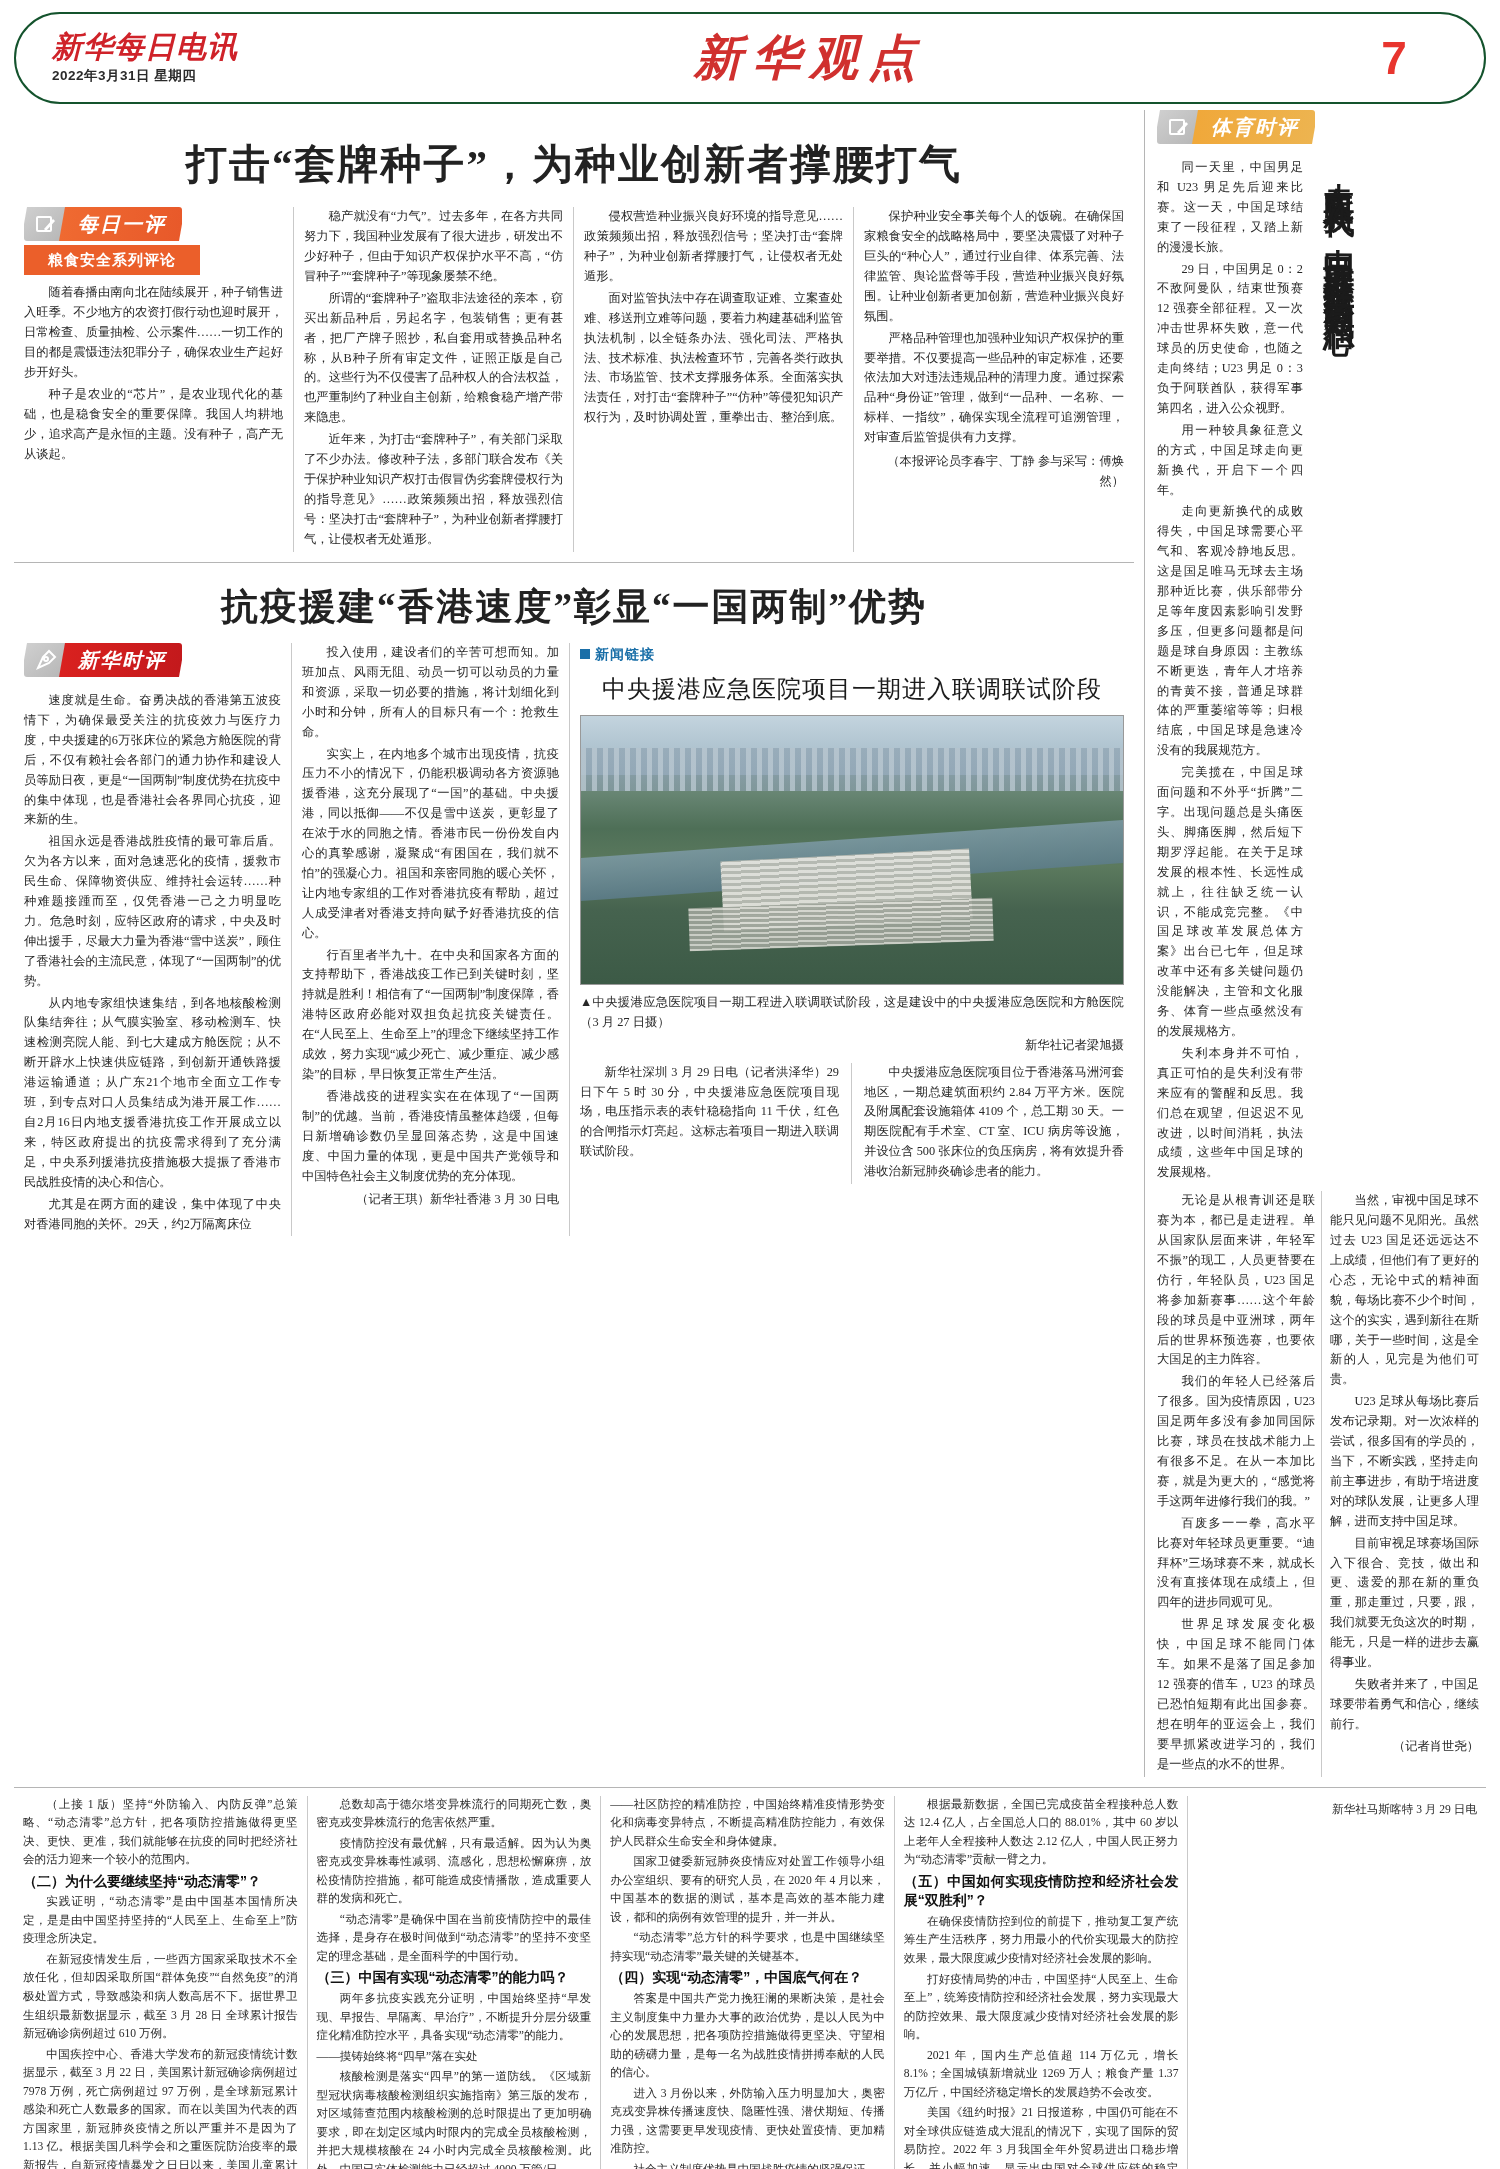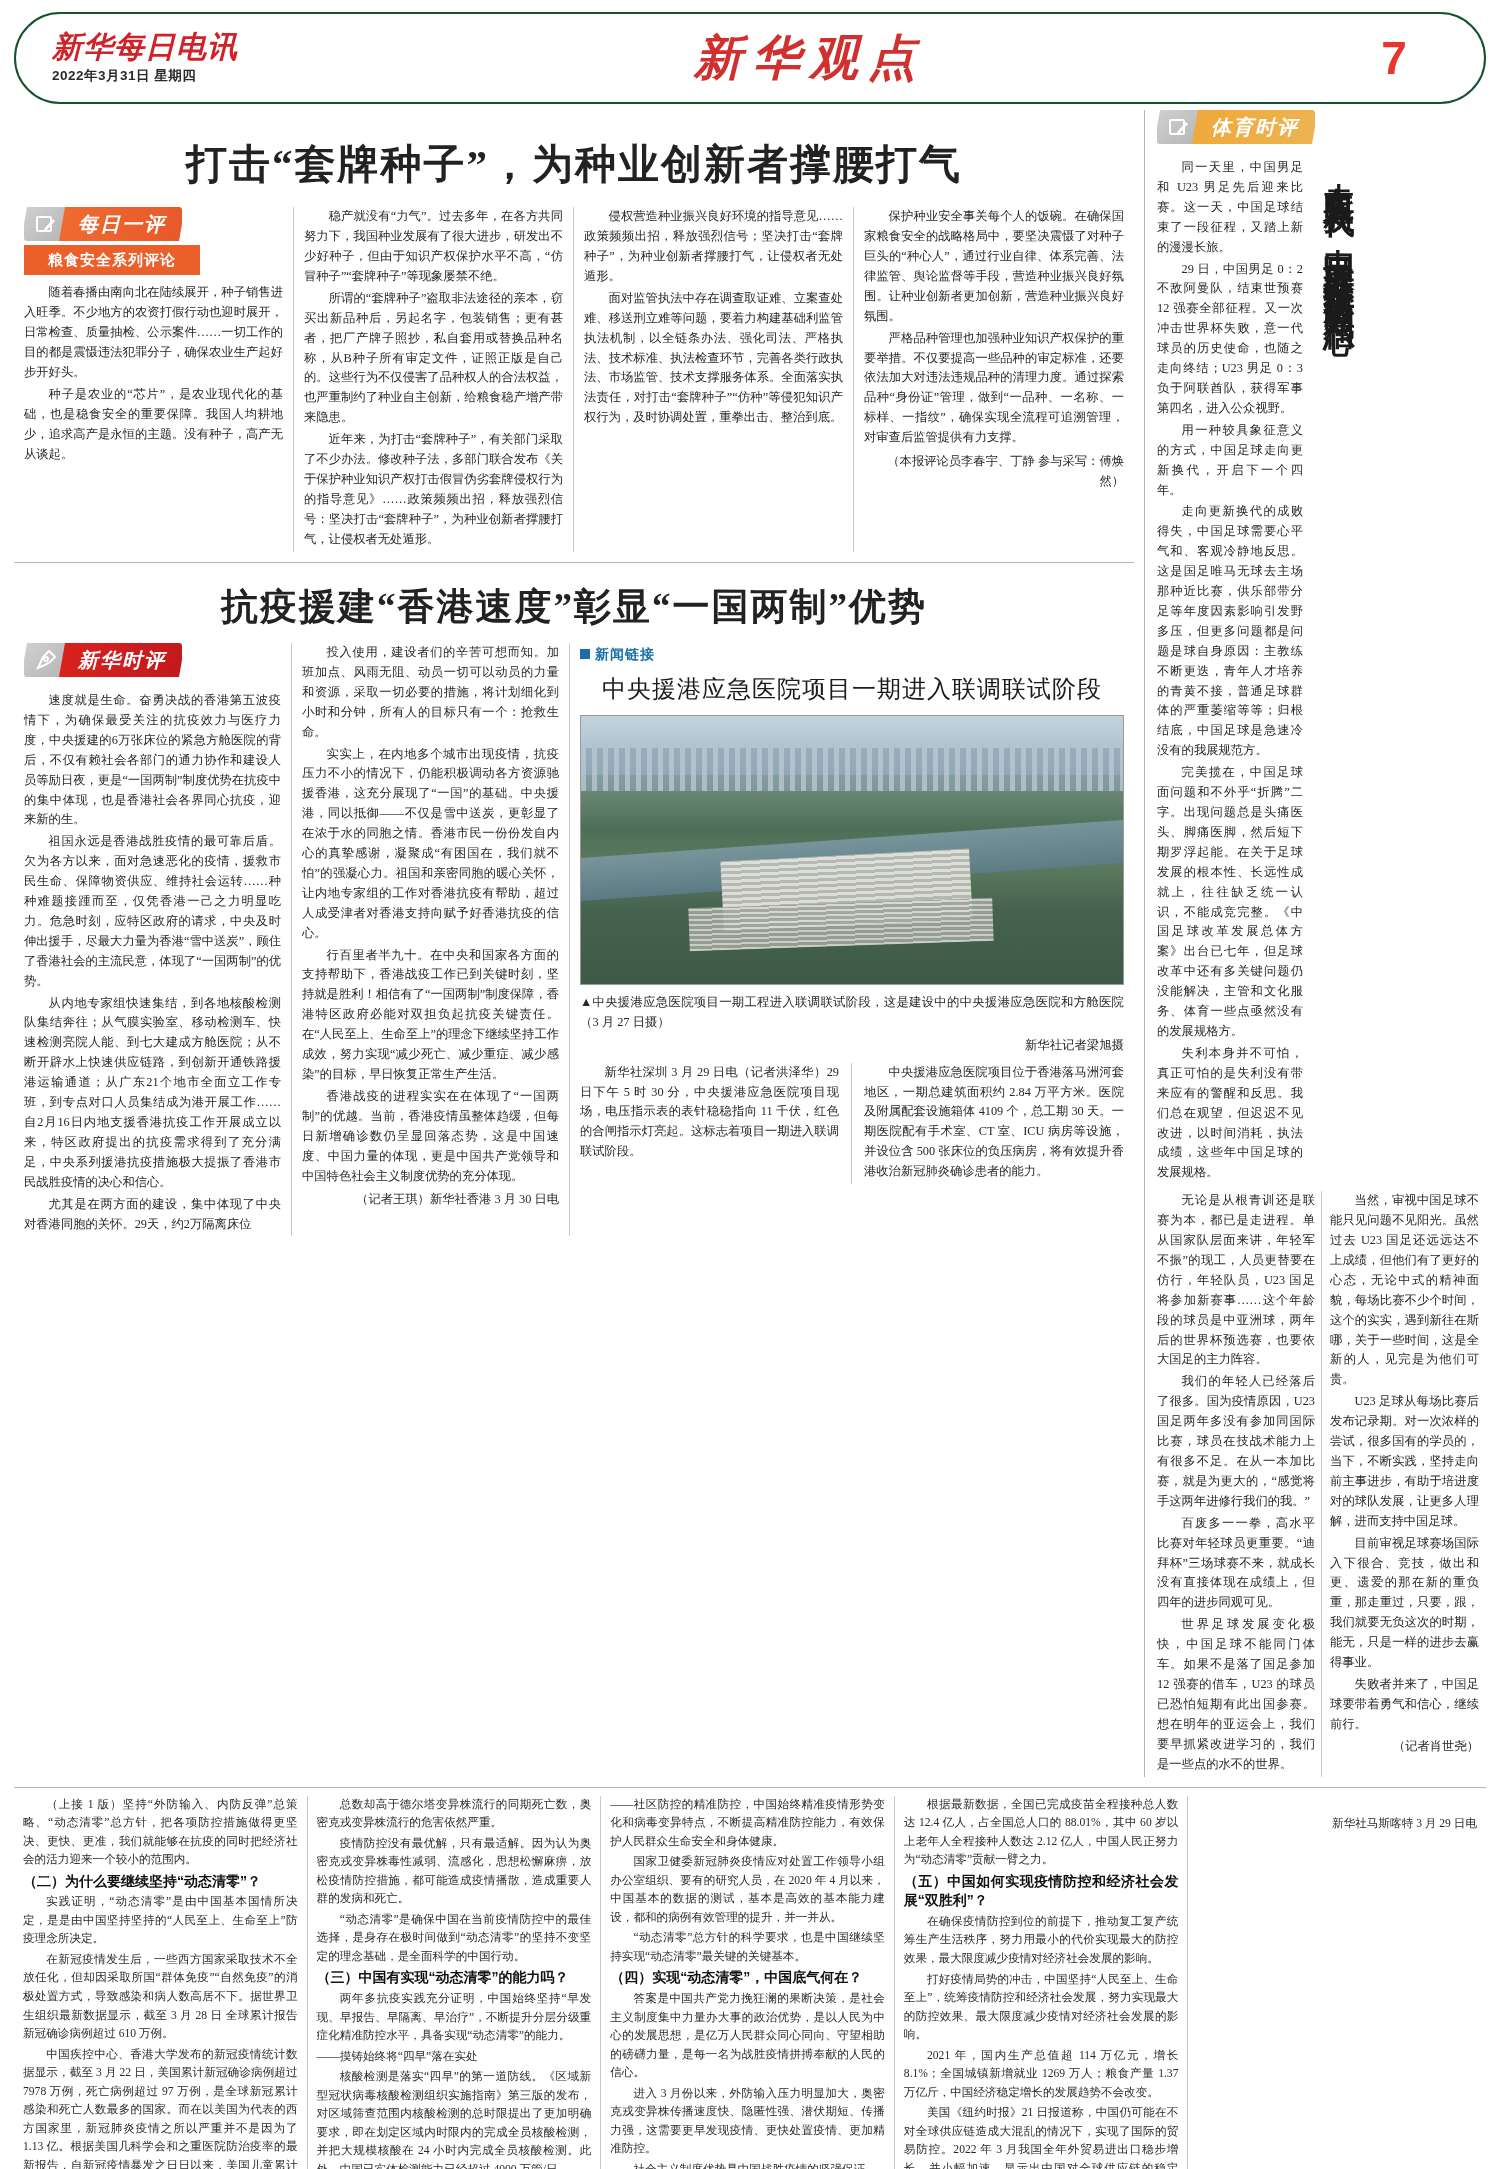--- a/index.html
+++ b/index.html
@@ -194,21 +194,21 @@
     display:flex;
   }
   .bcol {
     font-family:"Liberation Serif","DejaVu Serif",serif;
     font-size:11.6px; line-height:1.6; text-align:justify;
     color:#2a2a2a; padding:0 9px;
     border-right:1px solid #c9c9c9;
   }
   .bcol:last-child { border-right:none; }
   .bcol p { margin:0 0 2px 0; text-indent:2em; }
-  .bcol p.sig { text-align:right; text-indent:0; margin-top:19px; }
+  .bcol p.sig { text-align:right; text-indent:0; margin-top:5px; }
   .bcol p.noind { text-indent:0; }
   .bsec {
     font-family:Liberation Sans, sans-serif;
     font-weight:bold; font-size:14px; line-height:1.4;
     text-indent:0 !important; margin:7px 0 4px 0; color:#111;
   }
   .divider-rule { height:1px; background:#b5b5b5; margin:8px 14px 0 14px; }
 </style>
 </head>
 <body>
@@ -396,21 +396,21 @@
       <p>核酸检测是落实“四早”的第一道防线。《区域新型冠状病毒核酸检测组织实施指南》第三版的发布，对区域筛查范围内核酸检测的总时限提出了更加明确要求，即在划定区域内时限内的完成全员核酸检测，并把大规模核酸在 24 小时内完成全员核酸检测。此外，中国已实体检测能力已经超过 4000 万管/日。</p>
 
       <p></p>
     </div>
 
     <div class="bcol" style="width:296px">
       <p class="noind">——社区防控的精准防控，中国始终精准疫情形势变化和病毒变异特点，不断提高精准防控能力，有效保护人民群众生命安全和身体健康。</p>
       <p>国家卫健委新冠肺炎疫情应对处置工作领导小组办公室组织、要有的研究人员，在 2020 年 4 月以来，中国基本的数据的测试，基本是高效的基本能力建设，都和的病例有效管理的提升，并一并从。</p>
       <p>“动态清零”总方针的科学要求，也是中国继续坚持实现“动态清零”最关键的关键基本。</p>
       <p class="bsec">（四）实现“动态清零”，中国底气何在？</p>
-      <p>答案是中国共产党力挽狂澜的果断决策，是社会主义制度集中力量办大事的政治优势，是以人民为中心的发展思想，是亿万人民群众同心同向、守望相助的磅礴力量，是每一名为战胜疫情拼搏奉献的人民的信心。</p>
+      <p>答案是中国共产党力挽狂澜的果断决策，是社会主义制度集中力量办大事的政治优势，是以人民为中心的发展思想，把各项防控措施做得更坚决、守望相助的磅礴力量，是每一名为战胜疫情拼搏奉献的人民的信心。</p>
       <p>进入 3 月份以来，外防输入压力明显加大，奥密克戎变异株传播速度快、隐匿性强、潜伏期短、传播力强，这需要更早发现疫情、更快处置疫情、更加精准防控。</p>
       <p>社会主义制度优势是中国战胜疫情的坚强保证。</p>
 
     </div>
 
     <div class="bcol" style="width:296px">
       <p>根据最新数据，全国已完成疫苗全程接种总人数达 12.4 亿人，占全国总人口的 88.01%，其中 60 岁以上老年人全程接种人数达 2.12 亿人，中国人民正努力为“动态清零”贡献一臂之力。</p>
       <p class="bsec">（五）中国如何实现疫情防控和经济社会发展“双胜利”？</p>
       <p>在确保疫情防控到位的前提下，推动复工复产统筹生产生活秩序，努力用最小的代价实现最大的防控效果，最大限度减少疫情对经济社会发展的影响。</p>
       <p>打好疫情局势的冲击，中国坚持“人民至上、生命至上”，统筹疫情防控和经济社会发展，努力实现最大的防控效果、最大限度减少疫情对经济社会发展的影响。</p>

